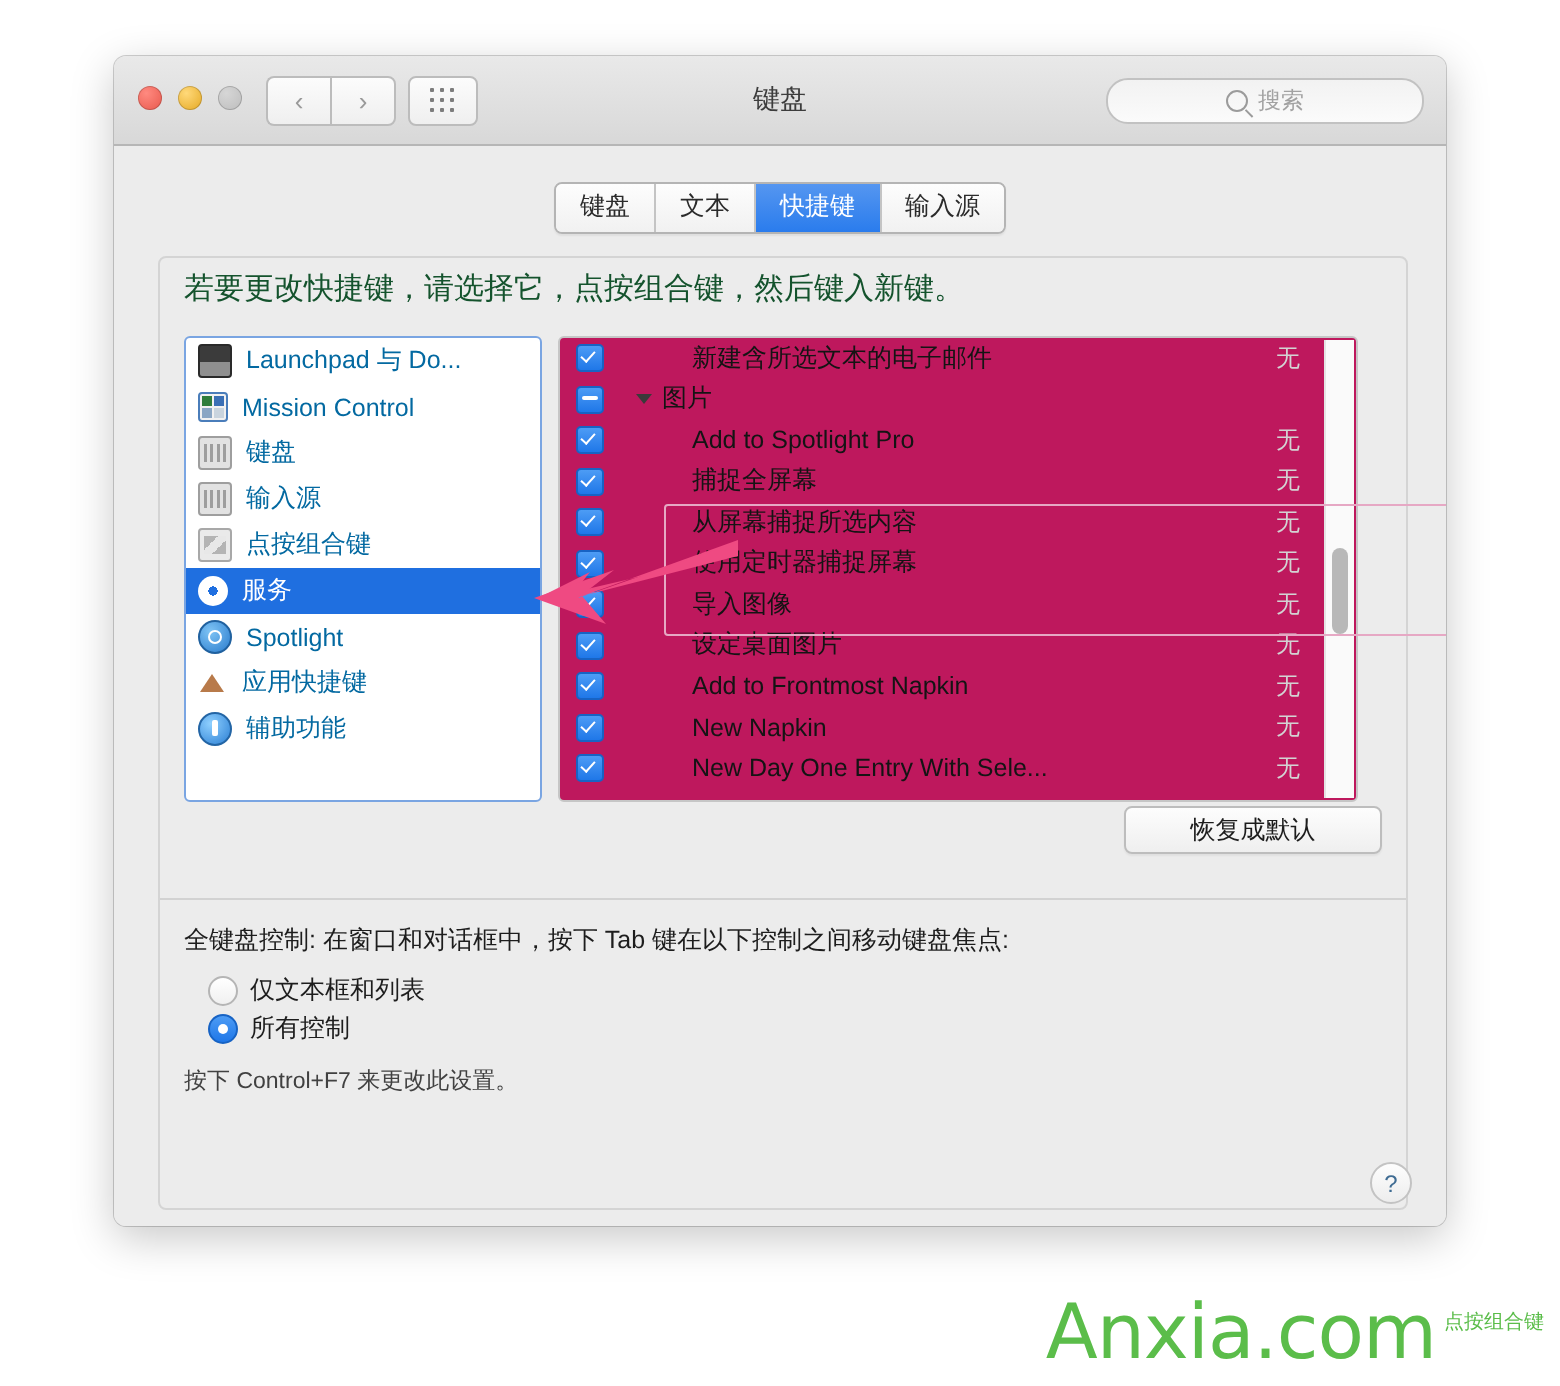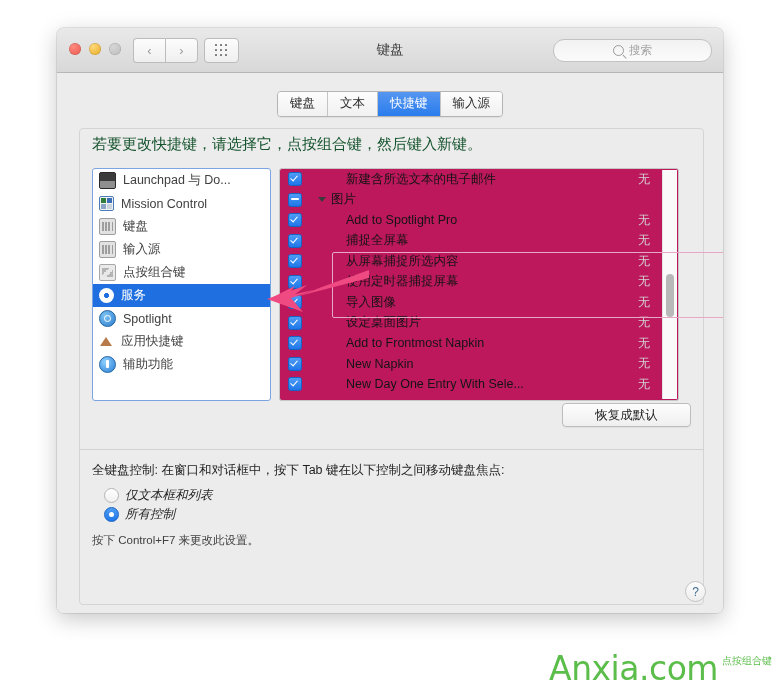--- a/index.html
+++ b/index.html
@@ -198,21 +198,21 @@
     position: relative;
   }
 
   .srow {
     display: flex;
     align-items: center;
     gap: 7px;
     height: 23px;
     padding: 0 6px;
     font-size: 12.5px;
-    color: #404040;
+    color: #0369a1;
   }
   .srow.selected {
     background: #1f6fe0;
     color: #ffffff;
   }
   .sicon {
     width: 15px; height: 15px;
     flex: 0 0 15px;
     position: relative;
     border-radius: 2px;
@@ -429,21 +429,20 @@
     color: #1d1d1d;
     margin-bottom: 8px;
   }
   .radio-row {
     display: flex;
     align-items: center;
     gap: 6px;
     margin: 2px 0 2px 12px;
     font-size: 12.5px;
     color: #1d1d1d;
-    font-style: italic;
   }
   .radio {
     width: 13px; height: 13px;
     border-radius: 50%;
     background: linear-gradient(to bottom, #ffffff, #f0f0f0);
     border: 1px solid #b5b5b5;
     position: relative;
     flex: 0 0 13px;
   }
   .radio.on {
@@ -490,21 +489,21 @@
 
   .anxia {
     position: absolute;
     right: 8px;
     bottom: 8px;
     display: flex;
     align-items: flex-end;
     gap: 4px;
   }
   .anxia-main {
-    font-size: 33px;
+    font-size: 38px;
     color: #5bbd4a;
     font-family: "DejaVu Sans", sans-serif;
     line-height: 1;
     letter-spacing: -0.5px;
   }
   .anxia-main .dotcom { color: #5bbd4a; }
   .anxia-sub {
     font-size: 10px;
     color: #5bbd4a;
     margin-bottom: 17px;

